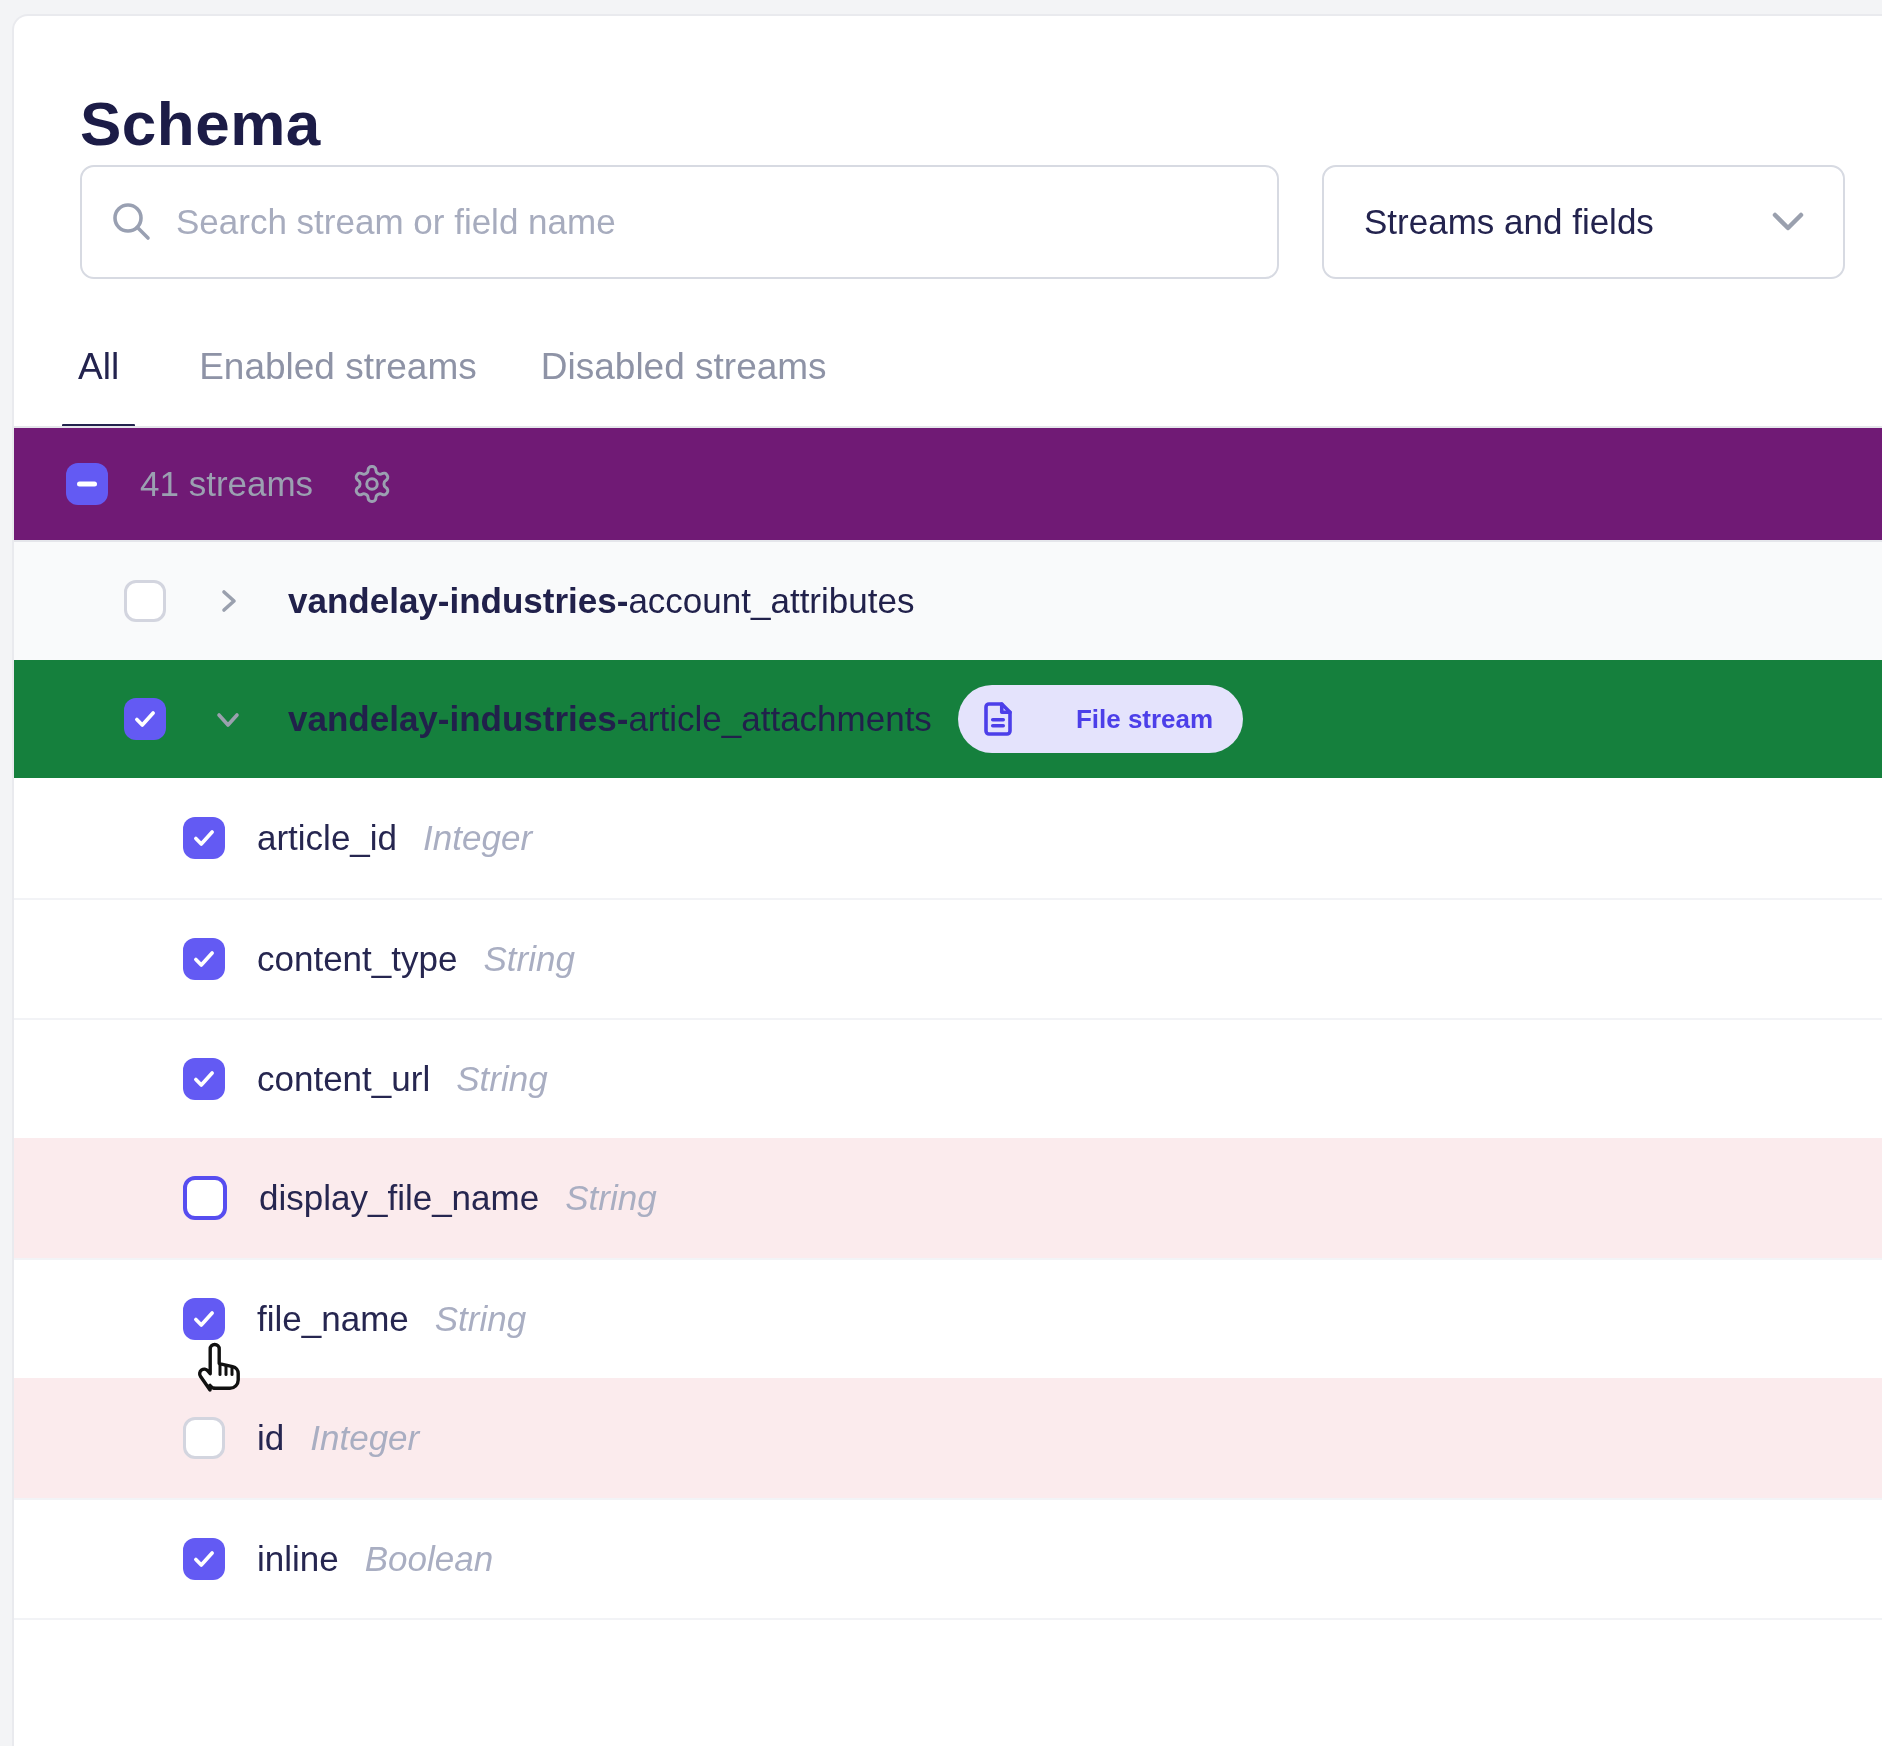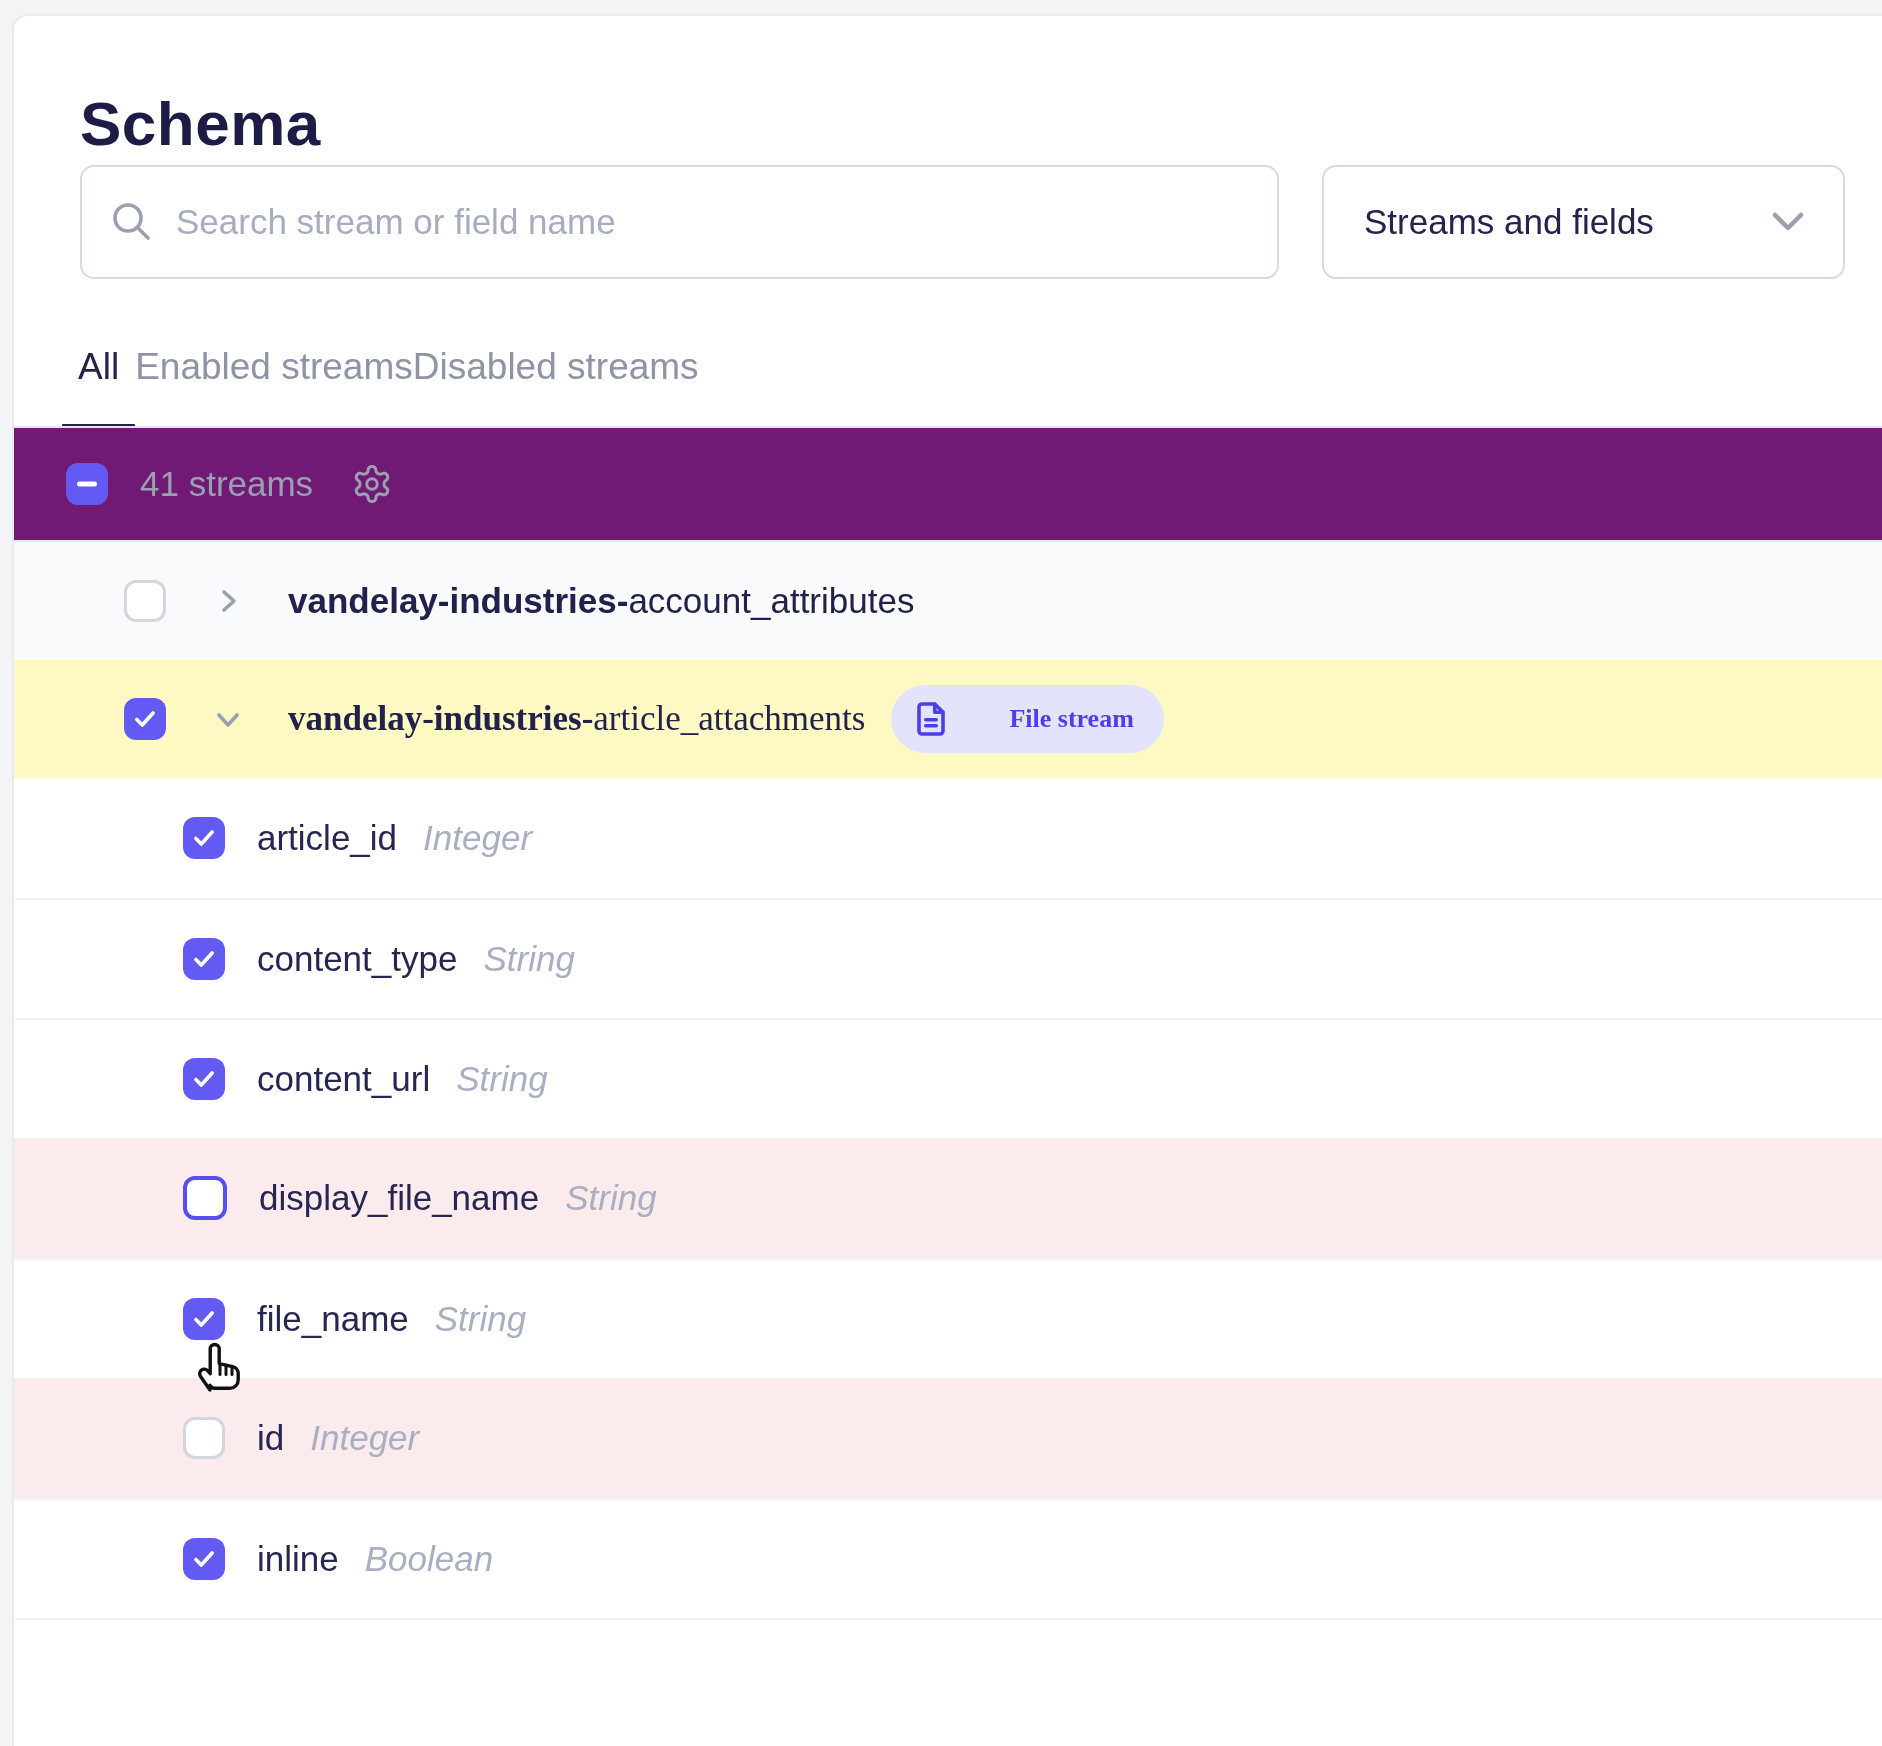--- a/index.html
+++ b/index.html
@@ -56,21 +56,21 @@
     display: flex; align-items: center;
     padding-left: 40px;
     cursor: pointer;
   }
   .view-select-label { font-size: 35px; color: #23234e; }
   .select-chevron { position: absolute; right: 38px; top: 50%; transform: translateY(-50%); width: 34px; height: 22px; }
   
   .tabs {
     position: absolute;
     left: 48px; top: 330px;
-    display: flex; align-items: flex-start; 
+    display: flex; align-items: flex-start; gap: 64px;
   }
   .tab { font-size: 37px; color: #8e93a6; padding-bottom: 42px; position: relative; cursor: pointer; white-space: nowrap; }
   .tab.active { color: #23234e; padding-left: 16px; padding-right: 16px; }
   .tab.active::after {
     content: ""; position: absolute; left: 0; right: 0; bottom: 0;
     height: 6px; background: #23234e; border-radius: 1px;
   }
   
   .toolbar {
     position: absolute;
@@ -89,21 +89,21 @@
     display: flex; align-items: center; justify-content: center;
     cursor: pointer;
   }
   .cb.unchecked { background: #fff; border: 3px solid #d3d5df; }
   .cb.checked, .cb.indeterminate { background: #635af3; }
   .cb.hover-unchecked { background: #fff; border: 4px solid #574df0; width: 44px; height: 44px; }
   
   .rows { position: absolute; left: 0; top: 526px; width: 100%; }
   .row { display: flex; align-items: center; width: 100%; }
   .stream-row { height: 118px; background: #f9fafb; }
-  .stream-row.selected { background: #fef9c3; font-family: Liberation Serif, serif; }
+  .stream-row.selected { background: #15803d; }
   .stream-row .cb { margin-left: 110px; }
   .row-chevron { width: 32px; height: 32px; margin-left: 46px; flex: 0 0 auto; cursor: pointer; }
   .stream-name { margin-left: 44px; font-size: 35px; color: #21214b; white-space: nowrap; }
   .stream-name b { font-weight: 700; }
   .field-row { height: 120px; background: #fff; border-top: 2px solid #f2f3f6; }
   .field-row.first { border-top: none; }
   .field-row.disabled-highlight { background: #fbebed; border-top: none; }
   .field-row .cb { margin-left: 169px; }
   .field-name { margin-left: 32px; font-size: 35px; color: #262650; }
   .field-type { margin-left: 26px; font-size: 35px; color: #a9aec2; font-style: italic; }

